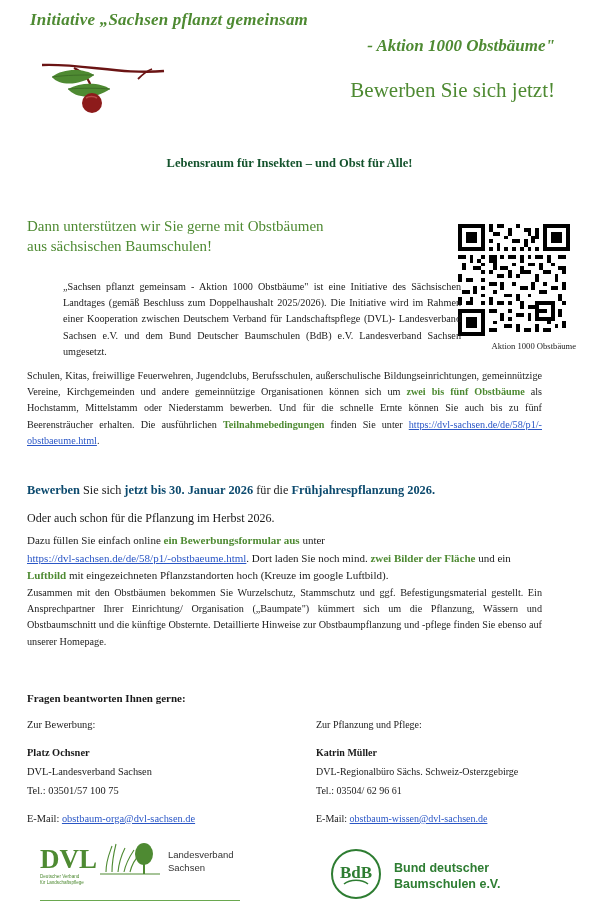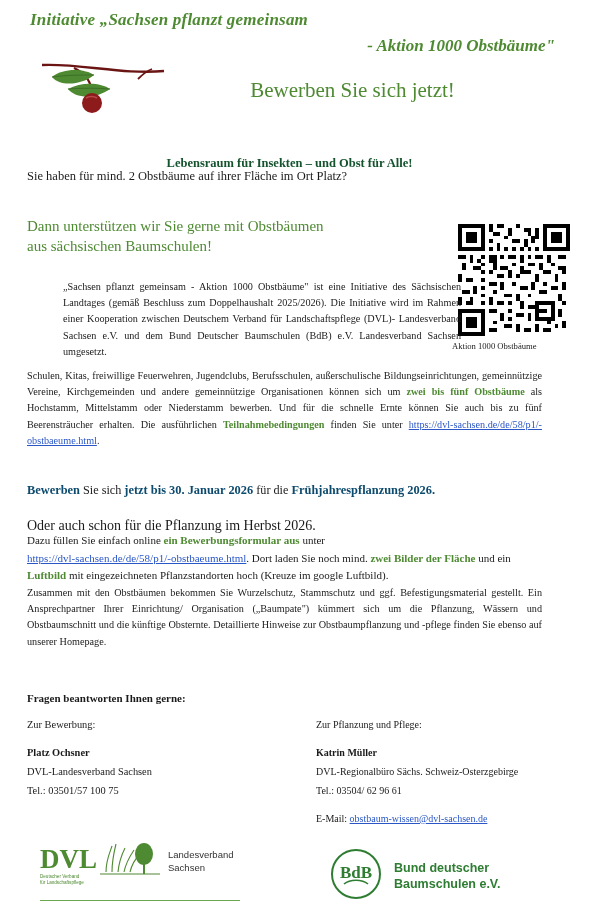--- a/index.html
+++ b/index.html
@@ -23,21 +23,21 @@
     font-size: 17px; color:#4e8a32; letter-spacing:.2px;
   }
   .hdr-line2 {
     position:absolute; right:24px; top:36px;
     font-family:"Liberation Serif", serif;
     font-style: italic; font-weight: bold;
     font-size: 17px; color:#4e8a32;
   }
   .hdr-cta {
     position:absolute; left:0; right:24px; top:78px;
-    text-align:center;
+    text-align:right;
     font-family:"Liberation Serif", serif;
     font-size: 21px; color:#4e8a32;
     padding-left:150px;
   }
 
   
   .logo { position:absolute; left:34px; top:55px; width:150px; height:60px; }
 
   
   .t { position:absolute; font-family:"Liberation Serif", serif; }
@@ -63,21 +63,21 @@
   .p3 { left:27px; top:481px; width:515px; font-size:12.2px; line-height:18px; }
   .p4 { left:27px; top:532px; width:515px; font-size:11px; line-height:17.5px; }
   .p5 { left:27px; top:585px; width:515px; }
 
   a, .link { color:#2a56c6; text-decoration:underline; }
 
   .big-green-b { color:#0c4a6e; font-weight:bold; font-size:12.4px; }
   .mid-green-b { color:#4e8a32; font-weight:bold; }
 
   
-  .qr-wrap { position:absolute; left:452px; top:224px; width:124px; text-align:left; }
+  .qr-wrap { position:absolute; left:452px; top:224px; width:124px; text-align:right; }
   .qr { width:112px; height:112px; margin:0 auto; background:#fff; position:relative; }
   .qr svg { display:block; }
   .qr-cap { font-size:8.6px; color:#1a1a1a; margin-top:5px; font-family:"Liberation Serif", serif;}
 
   
   .contact-hd { position:absolute; left:27px; top:692px; font-size:11px; font-weight:bold; }
   .col-l { position:absolute; left:27px; top:715px; width:260px; font-size:10.4px; line-height:19px; }
   .col-r { position:absolute; left:316px; top:715px; width:260px; font-size:10px; line-height:19px; }
   .col-hd { margin-bottom:9px; }
   .nm { font-weight:bold; }
@@ -104,21 +104,20 @@
       <path d="M18 22 C 30 12, 52 14, 60 20 C 48 30, 26 32, 18 22 Z" fill="#4e8a32"></path>
       <path d="M18 22 C 32 20, 48 20, 60 20" stroke="#3d6f27" stroke-width="1" fill="none"></path>
       <path d="M34 34 C 48 26, 68 28, 76 34 C 62 44, 42 44, 34 34 Z" fill="#4e8a32"></path>
       <path d="M34 34 C 48 33, 64 33, 76 34" stroke="#3d6f27" stroke-width="1" fill="none"></path>
       <circle cx="58" cy="48" r="10" fill="#8d1b1b"></circle>
       <path d="M52 43 C 55 41, 60 41, 63 43" stroke="#b94a4a" stroke-width="1.6" fill="none"></path>
     </svg>
   </div>
 
   <div class="t line-insekten">Lebensraum für Insekten – und Obst für Alle!</div>
-  <div class="t line-frage">Sie haben für mind. 2 Obstbäume auf ihrer Fläche im Ort Platz?</div>
   <div class="t line-unterstuetzen">
     <span>Dann unterstützen wir Sie gerne mit Obstbäumen</span><br>
     <span>aus sächsischen Baumschulen!</span>
   </div>
 
   <div class="qr-wrap">
     <div class="qr">
       <svg width="112" height="112" viewBox="0 0 29 29" shape-rendering="crispEdges">
         <rect width="29" height="29" fill="#ffffff"></rect>
         <g fill="#000000">
@@ -258,37 +257,40 @@
   </div>
 
   <div class="t para p1">„Sachsen pflanzt gemeinsam - Aktion 1000 Obstbäume" ist eine Initiative des Sächsischen Landtages (gemäß Beschluss zum Doppelhaushalt 2025/2026). Die Initiative wird im Rahmen einer Kooperation zwischen Deutschem Verband für Landschaftspflege (DVL)- Landesverband Sachsen e.V. und dem Bund Deutscher Baumschulen (BdB) e.V. Landesverband Sachsen umgesetzt.</div>
 
   <div class="t para p2">
     <span>Schulen, Kitas, freiwillige Feuerwehren, Jugendclubs, Berufsschulen, außerschulische Bildungseinrichtungen, gemeinnützige Vereine, Kirchgemeinden und andere gemeinnützige Organisationen können sich um </span><span class="mid-green-b">zwei bis fünf Obstbäume</span><span> als Hochstamm, Mittelstamm oder Niederstamm bewerben. Und für die schnelle Ernte können Sie auch bis zu fünf Beerensträucher erhalten. Die ausführlichen </span><span class="mid-green-b">Teilnahmebedingungen</span><span> finden Sie unter </span><span class="link">https://dvl-sachsen.de/de/58/p1/-obstbaeume.html</span><span>.</span>
   </div>
 
   <div class="t p3">
     <span class="big-green-b">Bewerben</span><span> Sie sich </span><span class="big-green-b">jetzt bis 30. Januar 2026</span><span> für die </span><span class="big-green-b">Frühjahrespflanzung 2026.</span>
-    <div style="font-size:14px; margin-top:18px;">Oder auch schon für die Pflanzung im Herbst 2026.</div>
+    <div style="font-size:12px; margin-top:10px;">Oder auch schon für die Pflanzung im Herbst 2026.</div>
   </div>
 
   <div class="t p4">
     <span>Dazu füllen Sie einfach online </span><span class="mid-green-b">ein Bewerbungsformular aus</span><span> unter</span><br>
     <span class="link">https://dvl-sachsen.de/de/58/p1/-obstbaeume.html</span><span>. Dort laden Sie noch mind. </span><span class="mid-green-b">zwei Bilder der Fläche</span><span> und ein </span><span class="mid-green-b">Luftbild</span><span> mit eingezeichneten Pflanzstandorten hoch (Kreuze im google Luftbild).</span>
   </div>
 
   <div class="t para p5">Zusammen mit den Obstbäumen bekommen Sie Wurzelschutz, Stammschutz und ggf. Befestigungsmaterial gestellt. Ein Ansprechpartner Ihrer Einrichtung/ Organisation („Baumpate") kümmert sich um die Pflanzung, Wässern und Obstbaumschnitt und die künftige Obsternte. Detaillierte Hinweise zur Obstbaumpflanzung und -pflege finden Sie ebenso auf unserer Homepage.</div>
 
   <div class="contact-hd">Fragen beantworten Ihnen gerne:</div>
 
   <div class="col-l">
     <div class="col-hd">Zur Bewerbung:</div>
     <div class="nm">Platz Ochsner</div>
     <div>DVL-Landesverband Sachsen</div>
     <div>Tel.: 03501/57 100 75</div>
+    <div style="margin-top:9px;">
+      <span>E-Mail: </span><span class="link">obstbaum-orga@dvl-sachsen.de</span>
+    </div>
   </div>
 
   <div class="col-r">
     <div class="col-hd">Zur Pflanzung und Pflege:</div>
     <div class="nm">Katrin Müller</div>
     <div>DVL-Regionalbüro Sächs. Schweiz-Osterzgebirge</div>
     <div>Tel.: 03504/ 62 96 61</div>
     <div style="margin-top:9px;">
       <span>E-Mail: </span><span class="link">obstbaum-wissen@dvl-sachsen.de</span>
     </div>

